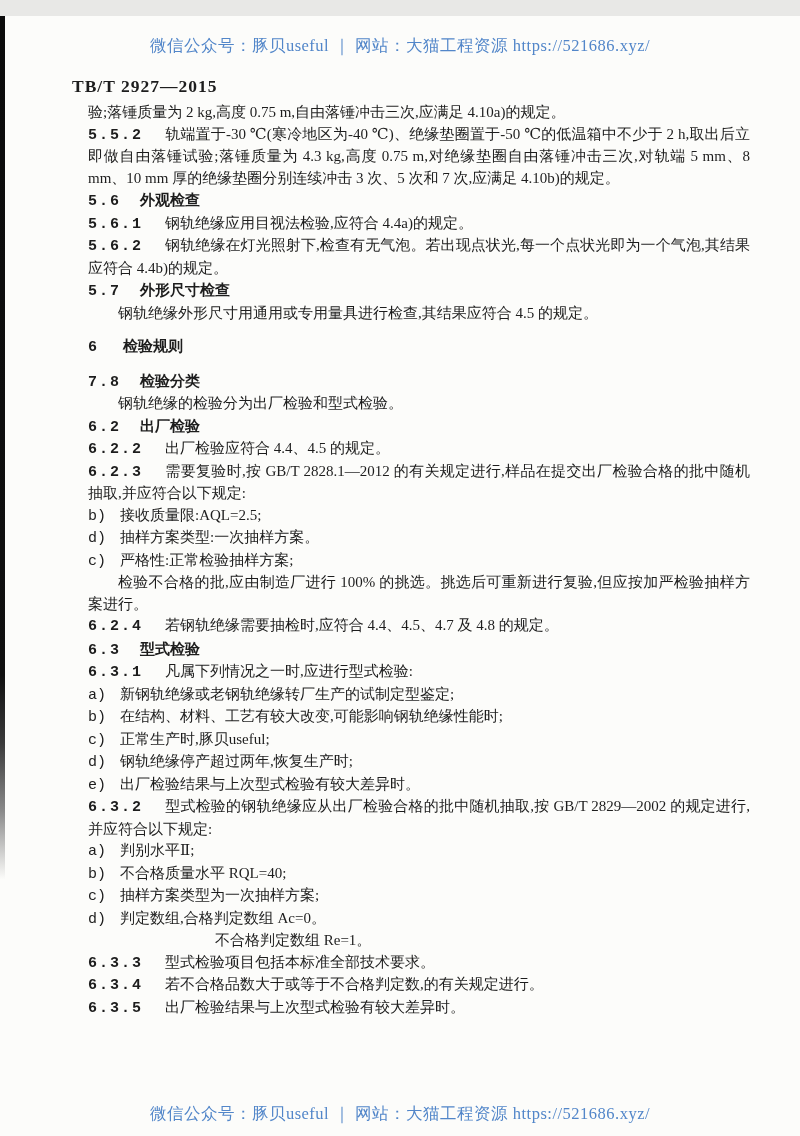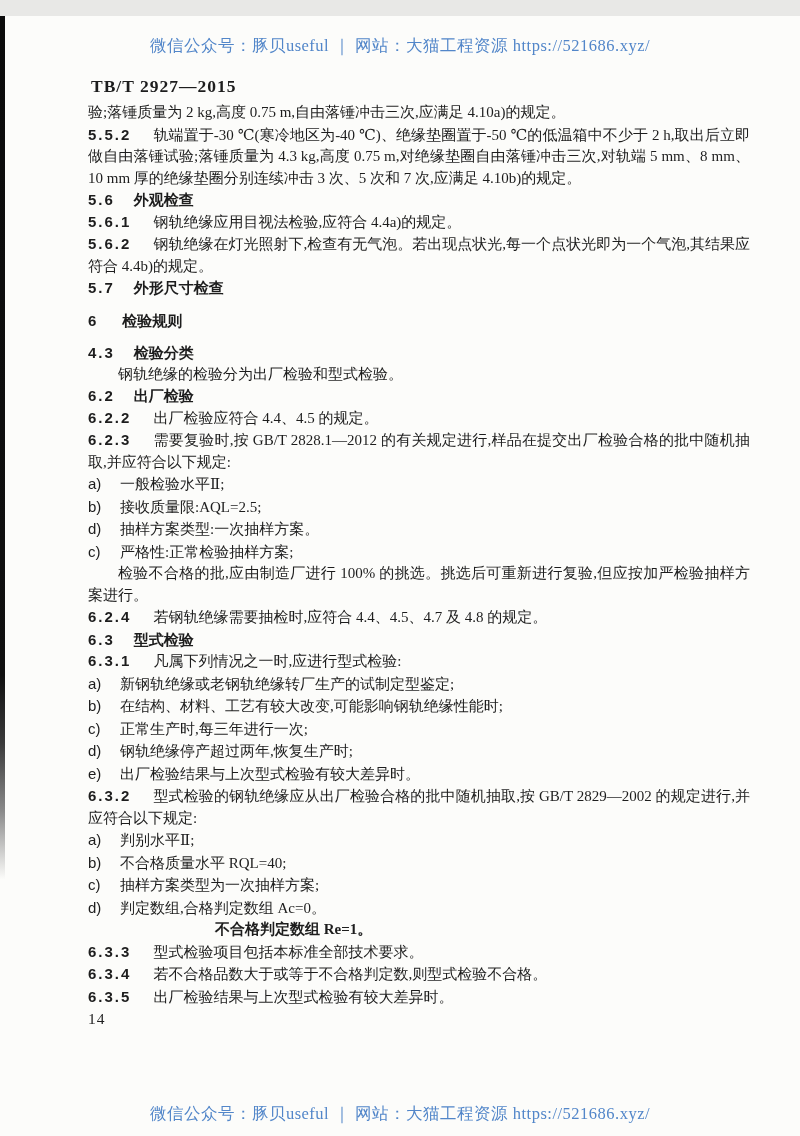--- a/index.html
+++ b/index.html
@@ -22,41 +22,41 @@
   .watermark{
     position:absolute;left:0;width:100%;
     text-align:center;
     font-size:16.5px;letter-spacing:.5px;
     color:var(--wm-color,#5286c9);
     white-space:nowrap;
   }
   .watermark.top{top:19px;}
   .watermark.bottom{top:1087px;}
   .doc-code{
-    position:absolute;left:91px;top:60px;
+    position:absolute;left:72px;top:60px;
     font-weight:bold;font-size:17.5px;letter-spacing:1px;
     font-family:"Liberation Serif","DejaVu Serif",serif;
   }
   .content{
     position:absolute;left:88px;top:86px;width:662px;
     font-size:15px;line-height:21.5px;
     text-align:justify;
   }
   .content p{margin:0;padding:0;}
-  .num,.lbl{font-family:Liberation Sans, sans-serif;}
+  .num,.lbl{font-family:Liberation Mono, monospace;}
   .num{font-weight:bold;letter-spacing:2px;margin-right:22px;}
   .chapter{font-weight:bold;font-family:"Liberation Sans","DejaVu Sans",sans-serif;margin:11px 0 !important;}
   .chapter .num{margin-right:24px;}
   .hclause{font-weight:bold;font-family:"Liberation Sans","DejaVu Sans",sans-serif;}
   .hclause .num{margin-right:19px;}
   .para{text-indent:2em;}
   .cont{text-indent:0;}
   .list{padding-left:32px;}
   .lbl{display:inline-block;min-width:32px;}
-  .deep{margin-left:127px !important;font-weight:bold;}
+  .deep{margin-left:127px !important;}
   .page-number{
     margin-top:3px;
     margin-left:14px;
     font-size:15.5px;letter-spacing:1px;
   }
 </style>
 </head>
 <body>
 
 <div class="page">
@@ -67,45 +67,44 @@
   <div class="doc-code">TB/T 2927—2015</div>
 
   <div class="content">
 
     <p class="ln cont"><span class="txt">验;落锤质量为 2 kg,高度 0.75 m,自由落锤冲击三次,应满足 4.10a)的规定。</span></p>
       <p class="ln clause"><span class="num">5.5.2</span><span class="txt">轨端置于-30 ℃(寒冷地区为-40 ℃)、绝缘垫圈置于-50 ℃的低温箱中不少于 2 h,取出后立即做自由落锤试验;落锤质量为 4.3 kg,高度 0.75 m,对绝缘垫圈自由落锤冲击三次,对轨端 5 mm、8 mm、10 mm 厚的绝缘垫圈分别连续冲击 3 次、5 次和 7 次,应满足 4.10b)的规定。</span></p>
       <p class="ln hclause"><span class="num">5.6</span><span class="txt">外观检查</span></p>
       <p class="ln clause"><span class="num">5.6.1</span><span class="txt">钢轨绝缘应用目视法检验,应符合 4.4a)的规定。</span></p>
       <p class="ln clause"><span class="num">5.6.2</span><span class="txt">钢轨绝缘在灯光照射下,检查有无气泡。若出现点状光,每一个点状光即为一个气泡,其结果应符合 4.4b)的规定。</span></p>
       <p class="ln hclause"><span class="num">5.7</span><span class="txt">外形尺寸检查</span></p>
+      <p class="ln para"><span class="txt">钢轨绝缘外形尺寸用通用或专用量具进行检查,其结果应符合 4.5 的规定。</span></p>
       <p class="ln chapter"><span class="num">6</span><span class="txt">检验规则</span></p>
-      <p class="ln hclause"><span class="num">4.3</span><span class="txt">检验分类</span></p>
+      <p class="ln hclause"><span class="num">7.8</span><span class="txt">检验分类</span></p>
       <p class="ln para"><span class="txt">钢轨绝缘的检验分为出厂检验和型式检验。</span></p>
       <p class="ln hclause"><span class="num">6.2</span><span class="txt">出厂检验</span></p>
       <p class="ln clause"><span class="num">6.2.2</span><span class="txt">出厂检验应符合 4.4、4.5 的规定。</span></p>
       <p class="ln clause"><span class="num">6.2.3</span><span class="txt">需要复验时,按 GB/T 2828.1—2012 的有关规定进行,样品在提交出厂检验合格的批中随机抽取,并应符合以下规定:</span></p>
-      <p class="ln list"><span class="lbl">a)</span><span class="txt">一般检验水平Ⅱ;</span></p>
       <p class="ln list"><span class="lbl">b)</span><span class="txt">接收质量限:AQL=2.5;</span></p>
       <p class="ln list"><span class="lbl">d)</span><span class="txt">抽样方案类型:一次抽样方案。</span></p>
       <p class="ln list"><span class="lbl">c)</span><span class="txt">严格性:正常检验抽样方案;</span></p>
       <p class="ln para"><span class="txt">检验不合格的批,应由制造厂进行 100% 的挑选。挑选后可重新进行复验,但应按加严检验抽样方案进行。</span></p>
       <p class="ln clause"><span class="num">6.2.4</span><span class="txt">若钢轨绝缘需要抽检时,应符合 4.4、4.5、4.7 及 4.8 的规定。</span></p>
       <p class="ln hclause"><span class="num">6.3</span><span class="txt">型式检验</span></p>
       <p class="ln clause"><span class="num">6.3.1</span><span class="txt">凡属下列情况之一时,应进行型式检验:</span></p>
       <p class="ln list"><span class="lbl">a)</span><span class="txt">新钢轨绝缘或老钢轨绝缘转厂生产的试制定型鉴定;</span></p>
       <p class="ln list"><span class="lbl">b)</span><span class="txt">在结构、材料、工艺有较大改变,可能影响钢轨绝缘性能时;</span></p>
-      <p class="ln list"><span class="lbl">c)</span><span class="txt">正常生产时,每三年进行一次;</span></p>
+      <p class="ln list"><span class="lbl">c)</span><span class="txt">正常生产时,豚贝useful;</span></p>
       <p class="ln list"><span class="lbl">d)</span><span class="txt">钢轨绝缘停产超过两年,恢复生产时;</span></p>
       <p class="ln list"><span class="lbl">e)</span><span class="txt">出厂检验结果与上次型式检验有较大差异时。</span></p>
       <p class="ln clause"><span class="num">6.3.2</span><span class="txt">型式检验的钢轨绝缘应从出厂检验合格的批中随机抽取,按 GB/T 2829—2002 的规定进行,并应符合以下规定:</span></p>
       <p class="ln list"><span class="lbl">a)</span><span class="txt">判别水平Ⅱ;</span></p>
       <p class="ln list"><span class="lbl">b)</span><span class="txt">不合格质量水平 RQL=40;</span></p>
       <p class="ln list"><span class="lbl">c)</span><span class="txt">抽样方案类型为一次抽样方案;</span></p>
       <p class="ln list"><span class="lbl">d)</span><span class="txt">判定数组,合格判定数组 Ac=0。</span></p>
       <p class="ln deep"><span class="txt">不合格判定数组 Re=1。</span></p>
       <p class="ln clause"><span class="num">6.3.3</span><span class="txt">型式检验项目包括本标准全部技术要求。</span></p>
-      <p class="ln clause"><span class="num">6.3.4</span><span class="txt">若不合格品数大于或等于不合格判定数,则型式检验不合格。</span></p>
+      <p class="ln clause"><span class="num">6.3.4</span><span class="txt">若不合格品数大于或等于不合格判定数,的有关规定进行。</span></p>
       <p class="ln clause"><span class="num">6.3.5</span><span class="txt">出厂检验结果与上次型式检验有较大差异时。</span></p>
-      <p class="page-number">14</p>
   </div>
 
   <div class="watermark bottom">微信公众号：豚贝useful ｜ 网站：大猫工程资源 https://521686.xyz/</div>
 </div>
 
 </body></html>

